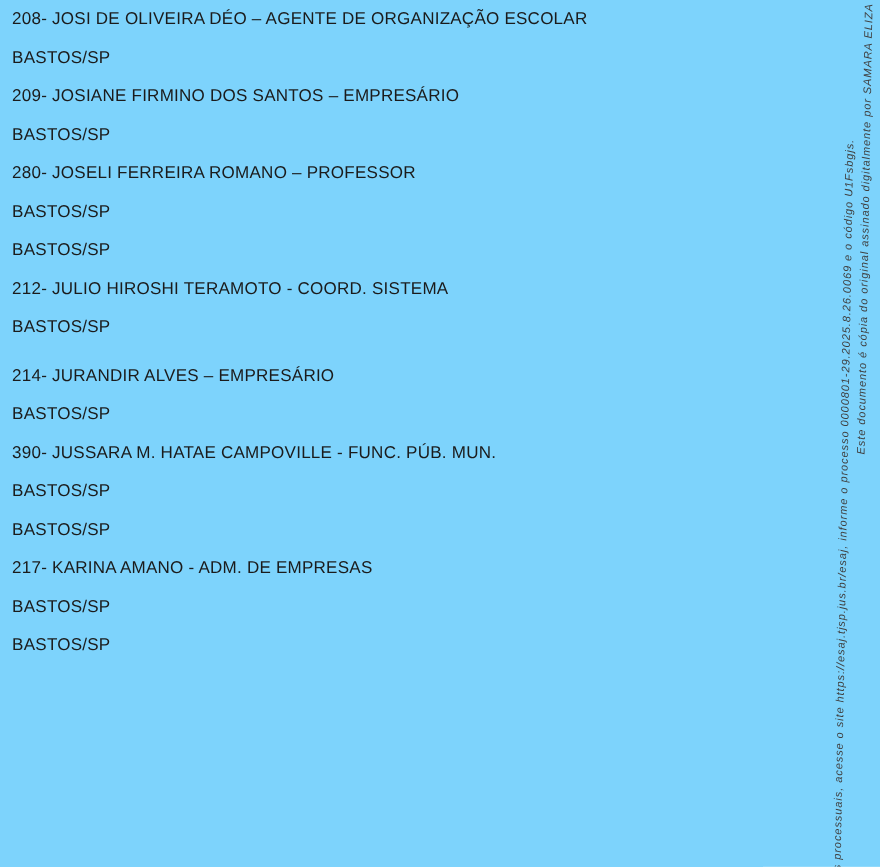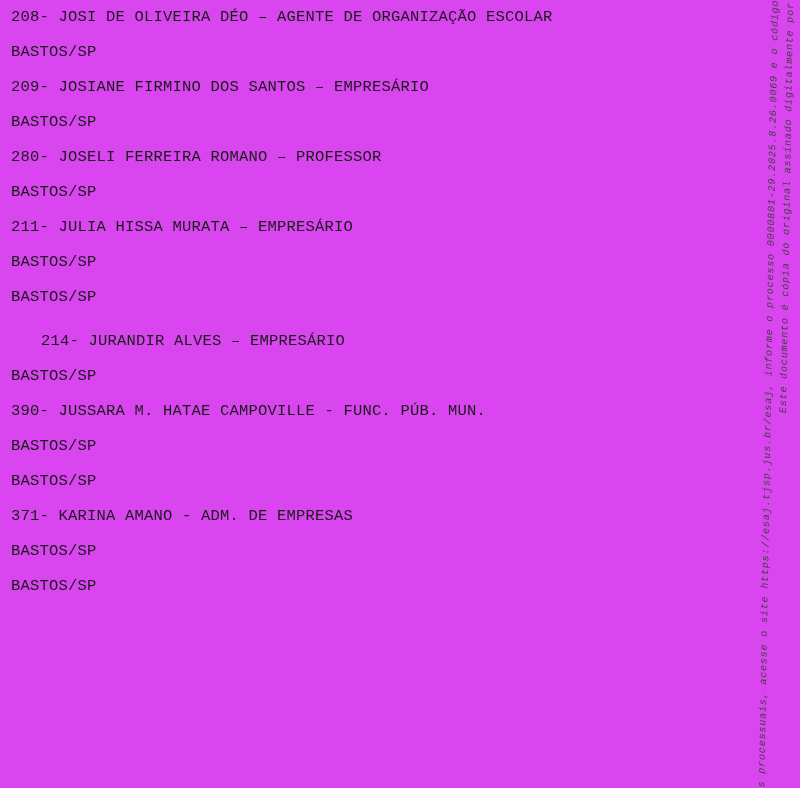--- a/index.html
+++ b/index.html
@@ -10,42 +10,40 @@
     width: 800px;
     height: 788px;
     position: relative;
     overflow: hidden;
     background: #ffffff;
     font-family: "Liberation Sans", sans-serif;
   }
   .page {
     position: absolute;
     inset: 0;
-    background: #d946ef;
-    font-family: Liberation Mono, monospace;
+    background: #7dd3fc;
   }
   .entries {
     position: absolute;
     left: 11px;
     top: 0;
     right: 60px;
   }
   .entry-line,
   .entry-city {
     margin: 0;
     height: 35px;
     line-height: 35px;
     font-size: 15.5px;
     letter-spacing: 0.2px;
     color: #1b1b1b;
     white-space: nowrap;
   }
   .gap-before {
     margin-top: 9px;
-    margin-left: 30px;
   }
   .watermark-clip {
     position: absolute;
     inset: 0;
     overflow: hidden;
     pointer-events: none;
   }
   .vtext {
     position: absolute;
     white-space: nowrap;
@@ -73,35 +71,35 @@
   <div class="entries">
     <p class="entry-line">208- JOSI DE OLIVEIRA DÉO – AGENTE DE ORGANIZAÇÃO ESCOLAR</p>
     <p class="entry-city">BASTOS/SP</p>
 
     <p class="entry-line">209- JOSIANE FIRMINO DOS SANTOS – EMPRESÁRIO</p>
     <p class="entry-city">BASTOS/SP</p>
 
     <p class="entry-line">280- JOSELI FERREIRA ROMANO – PROFESSOR</p>
     <p class="entry-city">BASTOS/SP</p>
 
-    <p class="entry-line">211- JULIA HISSA MURATA – EMPRESÁRIO</p>
     <p class="entry-city">BASTOS/SP</p>
 
+    <p class="entry-line">212- JULIO HIROSHI TERAMOTO - COORD. SISTEMA</p>
 
     <p class="entry-city">BASTOS/SP</p>
 
     <p class="entry-line gap-before">214- JURANDIR ALVES – EMPRESÁRIO</p>
     <p class="entry-city">BASTOS/SP</p>
 
     <p class="entry-line">390- JUSSARA M. HATAE CAMPOVILLE - FUNC. PÚB. MUN.</p>
     <p class="entry-city">BASTOS/SP</p>
 
     <p class="entry-city">BASTOS/SP</p>
 
-    <p class="entry-line">371- KARINA AMANO - ADM. DE EMPRESAS</p>
+    <p class="entry-line">217- KARINA AMANO - ADM. DE EMPRESAS</p>
     <p class="entry-city">BASTOS/SP</p>
 
     <p class="entry-city">BASTOS/SP</p>
   </div>
 
   <div class="watermark-clip">
     <span class="vtext vtext-1">Este documento é cópia do original assinado digitalmente por SAMARA ELIZA LU</span>
     <span class="vtext vtext-2">tos processuais, acesse o site https://esaj.tjsp.jus.br/esaj, informe o processo 0000801-29.2025.8.26.0069 e o código U1Fsbgjs.</span>
   </div>
 

